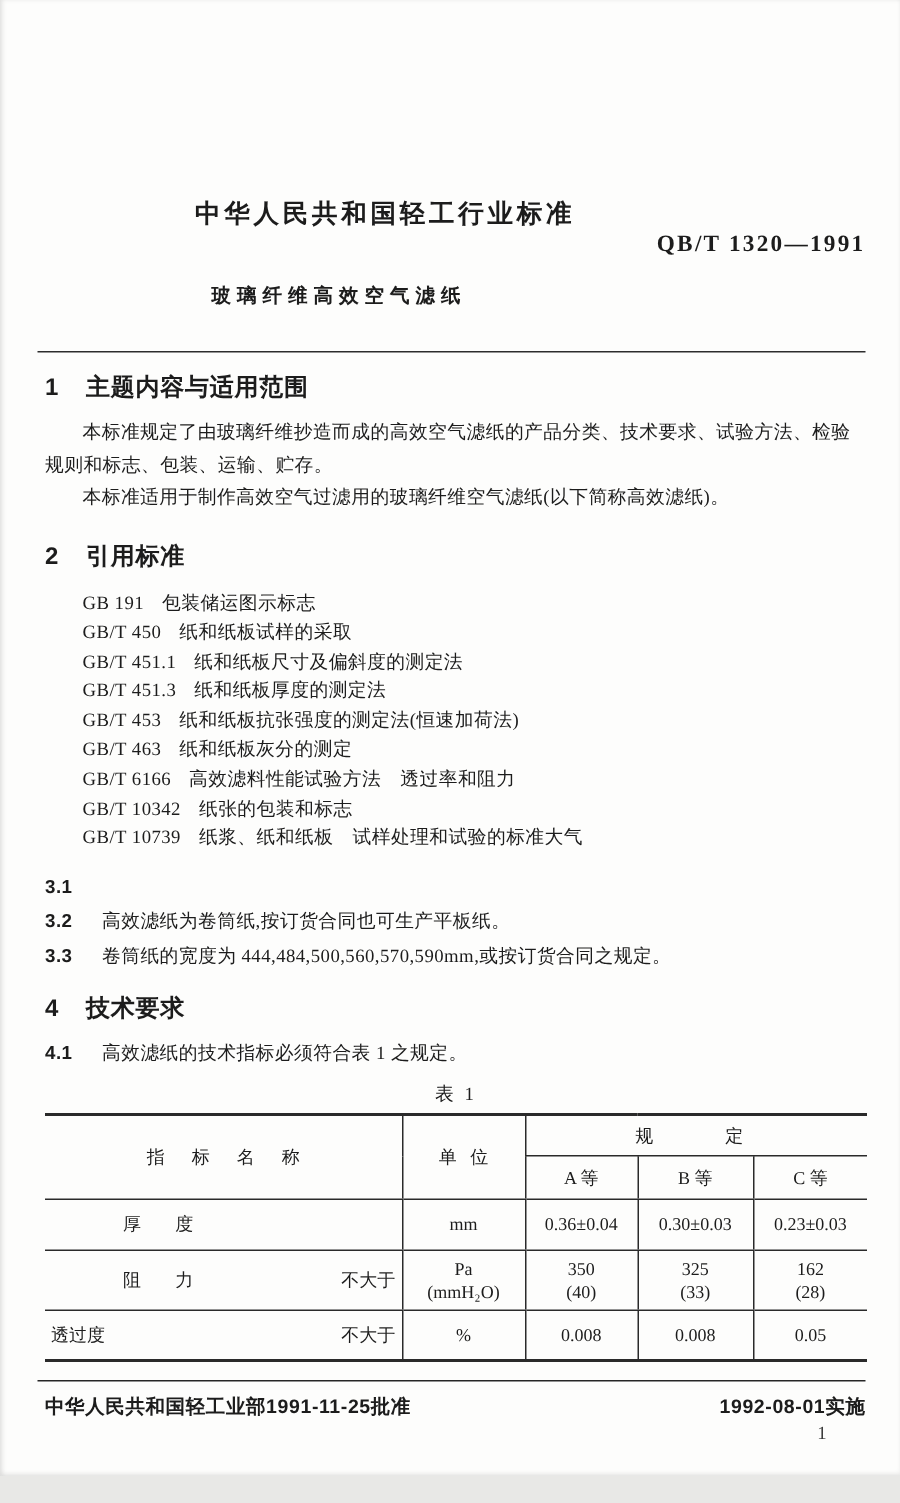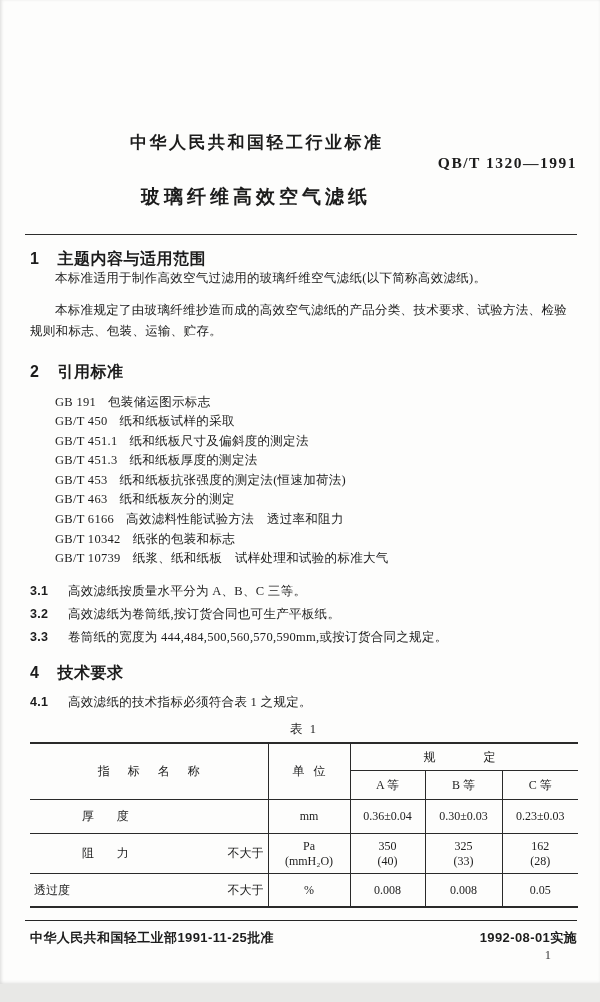--- a/index.html
+++ b/index.html
@@ -23,21 +23,21 @@
     font-weight:bold;font-size:17px;letter-spacing:2.5px;line-height:22px;
   }
   .std-code{
     text-align:right;
     font-weight:bold;font-size:15.5px;letter-spacing:1.5px;line-height:18px;
     font-family:"Liberation Serif","DejaVu Serif",serif;
   }
   .doc-title{
     margin:12px 0 0 111px;
     font-family:"Liberation Sans","DejaVu Sans",sans-serif;
-    font-weight:bold;font-size:19px;letter-spacing:4px;line-height:26px;
+    font-weight:bold;font-size:13px;letter-spacing:4px;line-height:26px;
   }
   .header-rule{
     margin:24px 0 0 -5px;width:552px;height:0;
     border-top:1.6px solid #2d2d2d;
   }
 
   
   h2.sec{
     margin:15px 0 0 0;
     font-family:"Liberation Sans","DejaVu Sans",sans-serif;
@@ -102,40 +102,39 @@
 
 <div class="page">
   <div class="content">
 
     <div class="std-label">中华人民共和国轻工行业标准</div>
     <div class="std-code">QB/T 1320—1991</div>
     <div class="doc-title">玻璃纤维高效空气滤纸</div>
     <div class="header-rule"></div>
 
     <h2 class="sec"><span class="num">1</span><span>主题内容与适用范围</span></h2>
+    <p class="para">本标准规定了由玻璃纤维抄造而成的高效空气滤纸的产品分类、技术要求、试验方法、检验规则和标志、包装、运输、贮存。</p>
     <p class="para tight">本标准适用于制作高效空气过滤用的玻璃纤维空气滤纸(以下简称高效滤纸)。</p>
-    <p class="para">本标准规定了由玻璃纤维抄造而成的高效空气滤纸的产品分类、技术要求、试验方法、检验规则和标志、包装、运输、贮存。</p>
 
     <h2 class="sec" style="margin-top:20px;"><span class="num">2</span><span>引用标准</span></h2>
     <div class="ref-list">
       <div class="ref-line"><span class="code">GB 191</span><span>包装储运图示标志</span></div>
       <div class="ref-line"><span class="code">GB/T 450</span><span>纸和纸板试样的采取</span></div>
       <div class="ref-line"><span class="code">GB/T 451.1</span><span>纸和纸板尺寸及偏斜度的测定法</span></div>
       <div class="ref-line"><span class="code">GB/T 451.3</span><span>纸和纸板厚度的测定法</span></div>
       <div class="ref-line"><span class="code">GB/T 453</span><span>纸和纸板抗张强度的测定法(恒速加荷法)</span></div>
       <div class="ref-line"><span class="code">GB/T 463</span><span>纸和纸板灰分的测定</span></div>
       <div class="ref-line"><span class="code">GB/T 6166</span><span>高效滤料性能试验方法　透过率和阻力</span></div>
       <div class="ref-line"><span class="code">GB/T 10342</span><span>纸张的包装和标志</span></div>
       <div class="ref-line"><span class="code">GB/T 10739</span><span>纸浆、纸和纸板　试样处理和试验的标准大气</span></div>
     </div>
 
     <div class="s3-items">
       <div class="num-item">
           <span class="num">3.1</span>
-          <span>高效滤纸按质量水平分为 A、B、C 三等。</span>
         </div>
       <div class="num-item">
           <span class="num">3.2</span>
           <span>高效滤纸为卷筒纸,按订货合同也可生产平板纸。</span>
         </div>
       <div class="num-item">
           <span class="num">3.3</span>
           <span>卷筒纸的宽度为 444,484,500,560,570,590mm,或按订货合同之规定。</span>
         </div>
     </div>

